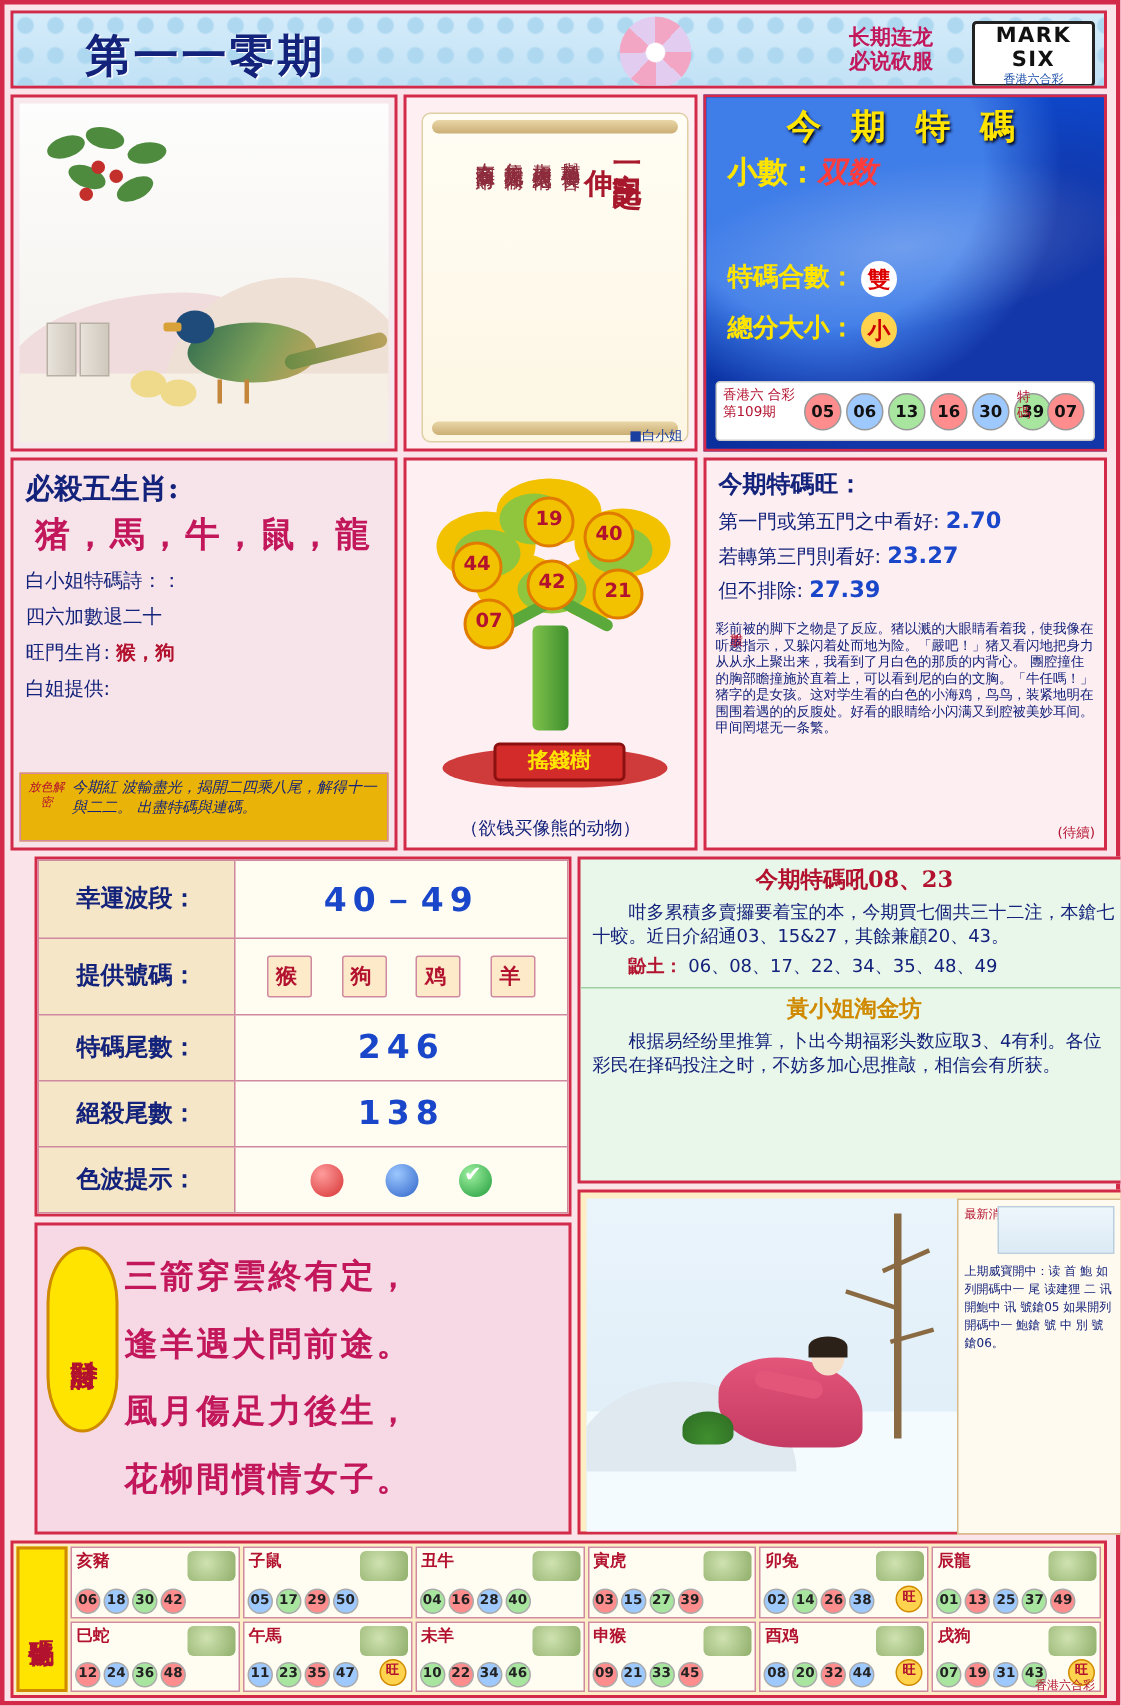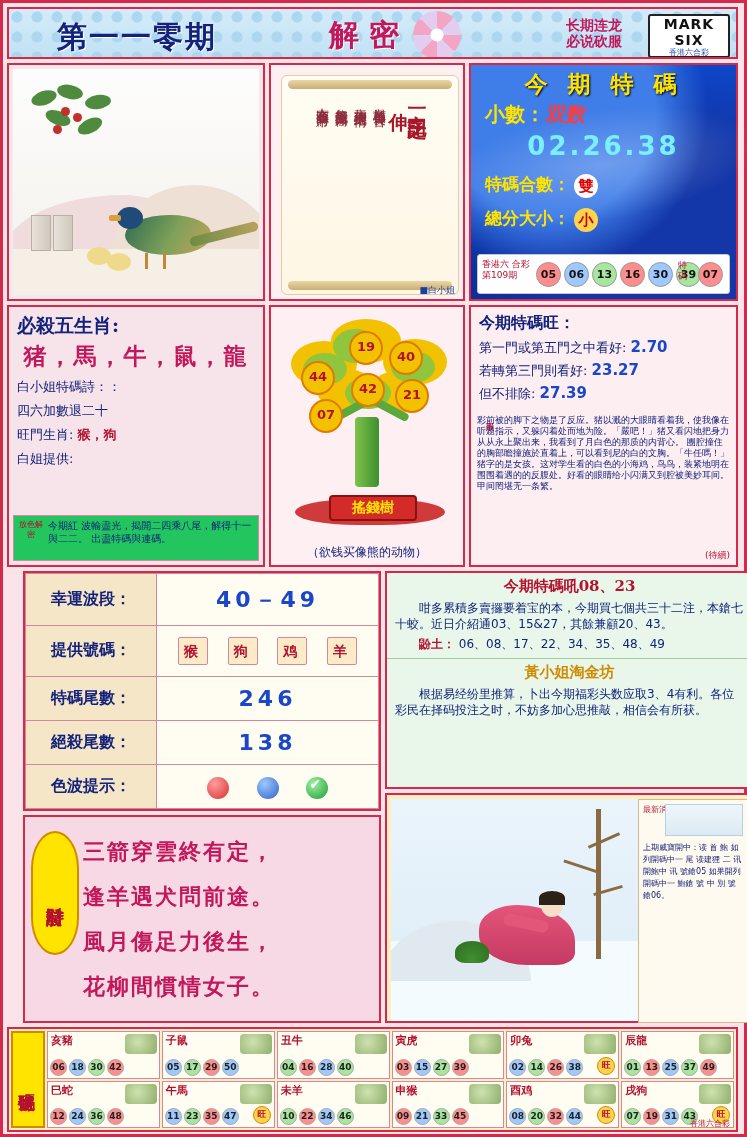--- a/index.html
+++ b/index.html
@@ -141,21 +141,21 @@
   .p3-res .sb{position:absolute;right:6px;top:7px;}
 
   
   .r2{position:absolute;left:4px;top:302px;width:731px;height:262px;}
   .q1{left:0;top:0;width:258px;height:262px;background:#f7e3ea;}
   .q1 .t{font-size:19px;font-weight:bold;color:#13227a;margin:6px 0 2px 8px;font-family:"DejaVu Serif", serif;}
   .q1 .zodiac{font-size:23px;font-weight:bold;color:#c2185b;text-align:center;letter-spacing:2px;font-family:"DejaVu Serif", serif;}
   .q1 .l{font-size:13px;color:#13227a;margin:6px 0 0 8px;}
   .q1 .l b{color:#b3122f;}
   .q1 .big{font-size:19px;font-weight:bold;color:#1a47c9;margin:4px 0 0 8px;letter-spacing:1px;}
-  .q1 .note{position:absolute;left:4px;right:4px;bottom:4px;height:44px;border:1px solid #d38aa2;background:#22c55e;}
+  .q1 .note{position:absolute;left:4px;right:4px;bottom:4px;height:44px;border:1px solid #d38aa2;background:#eab308;font-style:italic;}
   .q1 .note .nl{position:absolute;left:2px;top:4px;width:30px;font-size:8px;color:#b3122f;line-height:10px;text-align:center;}
   .q1 .note .nt{position:absolute;left:34px;top:3px;right:3px;font-size:10px;color:#13227a;line-height:13px;}
 
   .q2{left:262px;top:0;width:196px;height:262px;background:#fdeff2;}
   .tree{position:absolute;inset:0;}
   .tree-canopy{position:absolute;left:16px;top:12px;width:164px;height:110px;}
   .blob{position:absolute;border-radius:50%;}
   .trunk{position:absolute;left:84px;top:110px;width:24px;height:70px;background:linear-gradient(90deg,#7ec24b,#3f8f2e);border-radius:4px;}
   .br{position:absolute;background:#5aa93a;border-radius:4px;}
   .numcircle{position:absolute;width:30px;height:30px;border-radius:50%;background:#f2c200;border:2px solid #e07b00;
@@ -239,23 +239,20 @@
   .footer-tag{position:absolute;right:6px;bottom:1px;font-size:8px;color:#b3122f;}
 </style>
 </head>
 <body>
 
 <div class="page">
 
   <div class="header">
     <div class="hdr-dots"></div>
     <div class="hdr-title">第一一零期</div>
-    <div class="hdr-center">
-      <div class="cn">解密</div>
-    </div>
     <div class="hdr-flower"></div>
     <div class="hdr-slogan">
       <div>长期连龙</div>
       <div>必说砍服</div>
     </div>
     <div class="hdr-mark">
       <div class="m1">MARK SIX</div>
       <div class="m2">香港六合彩</div>
       <div class="m3">图库资料</div>
     </div>
@@ -307,21 +304,20 @@
       <div class="p2-tag">■白小姐</div>
     </div>
 
     <div class="panel p3">
       <div class="p3-bg"></div>
       <div class="p3-swirl"></div>
       <div class="p3-t1">今 期 特 碼</div>
       <div class="p3-t2">
         <span>小數：</span><b>双数</b>
       </div>
-      <div class="p3-nums">02.26.38</div>
       <div class="p3-t3">
         <span>特碼合數：</span><span class="circ">雙</span>
       </div>
       <div class="p3-t4">
         <span>總分大小：</span><span class="circ y">小</span>
       </div>
 
       <div class="p3-res">
         <div class="lab">
           <div>香港六 合彩</div>

